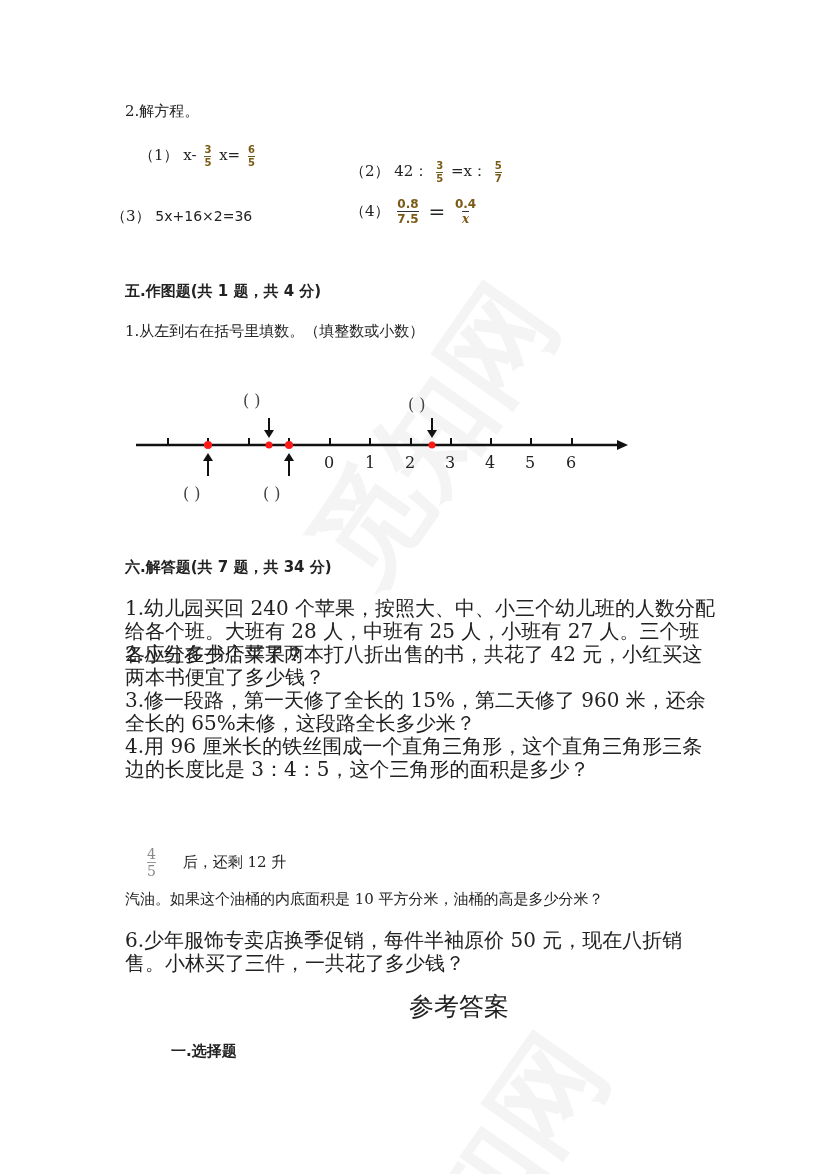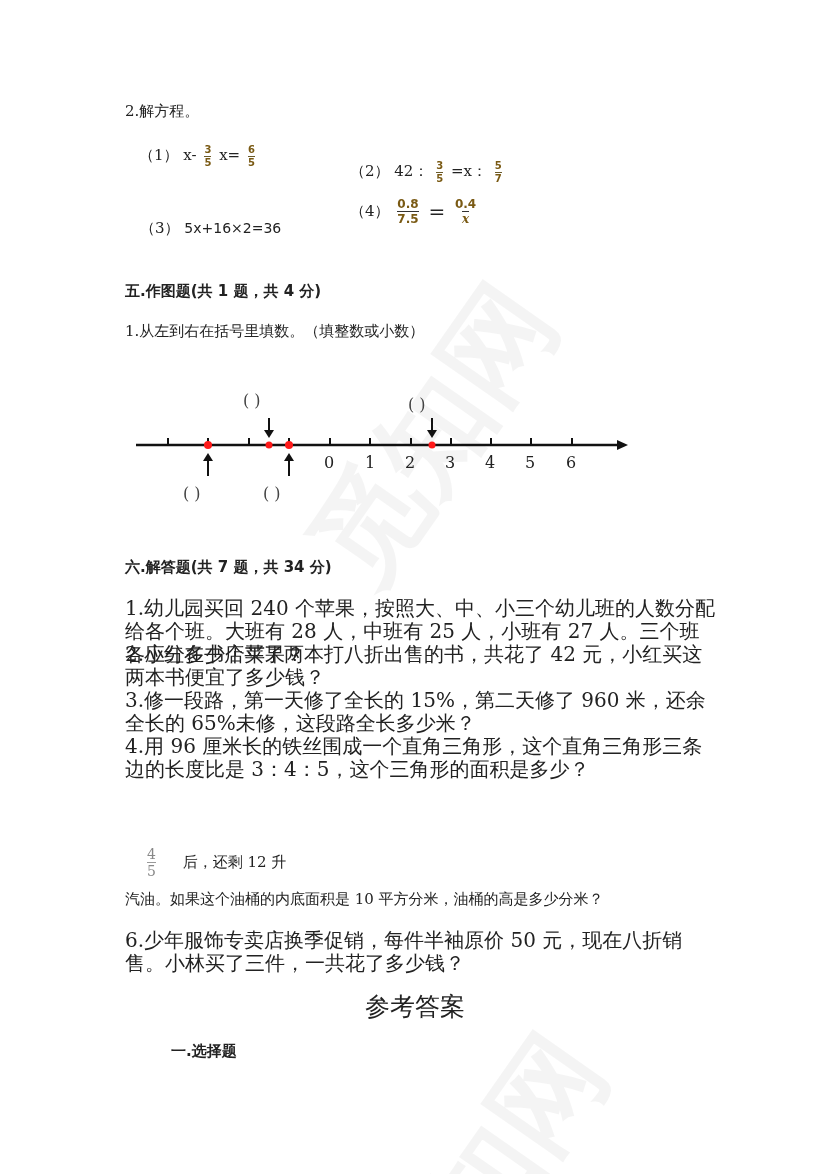--- a/index.html
+++ b/index.html
@@ -13,21 +13,21 @@
   .frac .n { font-size: 10px; padding-bottom: 1px; }
   .frac .d { font-size: 10px; border-top: 1px solid #6a5a2a; padding-top: 1px; }
   .frac.brown { color: #7a5a14; }
   .frac.big .n, .frac.big .d { font-size: 12px; }
   .frac.big .d { border-top: 1.5px solid #333; }
   .frac.gray { color: #888; font-weight: normal; font-family: "DejaVu Serif", serif; }
   .frac.gray .n, .frac.gray .d { font-size: 14px; }
   .frac.gray .d { border-top: 1px solid #999; }
   .eqsign { font-size: 20px; margin: 0 2px; vertical-align: middle; }
   .italic-x { font-style: italic; font-family: "DejaVu Serif", serif; }
-  .answers-title { font-size: 25px; font-family: "DejaVu Sans", "Liberation Sans", sans-serif; }
+  .answers-title { font-size: 25px; font-family: "DejaVu Sans", "Liberation Sans", sans-serif; margin-left: 44px; }
   .watermark { position: absolute; font-size: 110px; font-weight: bold; color: rgba(0,0,0,0.045);
                font-family: "DejaVu Sans", sans-serif; transform: rotate(-55deg); transform-origin: center; pointer-events: none; }
   .para { position: absolute; left: 125px; width: 590px; font-size: 20px; line-height: 23px; white-space: normal; }
 </style>
 </head>
 <body>
 
 <div class="watermark" style="left:270px; top:360px;">觅知网</div>
 <div class="watermark" style="left:320px; top:1110px;">觅知网</div>
 
@@ -54,21 +54,21 @@
       <span class="n">3</span>
       <span class="d">5</span>
     </span>
   <span>=x：</span>
   <span class="frac brown">
       <span class="n">5</span>
       <span class="d">7</span>
     </span>
 </div>
 
-<div class="abs txt" style="left:140px; top:205px;margin-top:12px;">
+<div class="abs txt" style="left:111px; top:205px;">
   <span>（3）</span>
   <span style="font-family:'DejaVu Sans',sans-serif; font-size:14px;">5x+16×2=36</span>
 </div>
 
 <div class="abs txt" style="left:350px; top:198px;">
   <span>（4）</span>
   <span class="frac big brown">
       <span class="n">0.8</span>
       <span class="d">7.5</span>
     </span>

